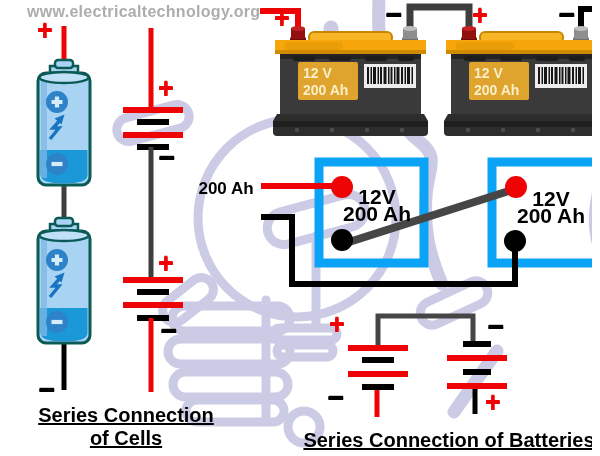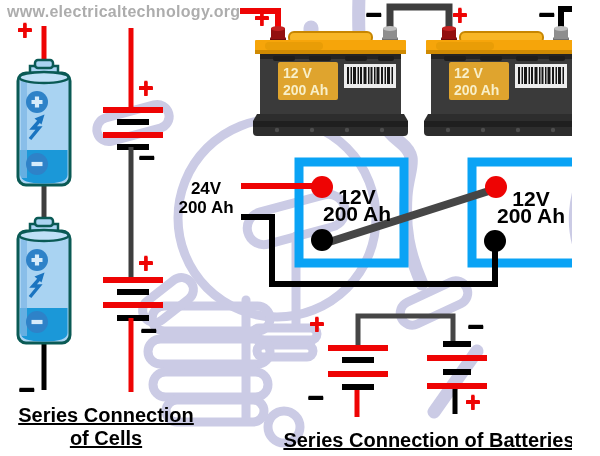--- a/index.html
+++ b/index.html
@@ -1,17 +1,17 @@
 <!DOCTYPE html>
 <html><head>
 <meta charset="utf-8">
 <style>
   html,body{margin:0;padding:0;background:#fff;}
   .canvas{position:relative;width:572px;height:456px;background:#ffffff;overflow:hidden;
-          font-family:"Liberation Sans",sans-serif;}
+          font-family:"Liberation Sans",sans-serif;margin-left:20px;}
   .layer{position:absolute;left:0;top:0;}
   .abs{position:absolute;}
   svg text{font-family:"Liberation Sans",sans-serif;}
   .url{position:absolute;left:7px;top:3px;font-size:16px;font-weight:bold;
        color:#adadad;letter-spacing:0.3px;}
   .sym{position:absolute;transform:translate(-50%,-50%);font-weight:900;line-height:1;
        text-shadow:0 0.7px 0 currentColor,0 -0.7px 0 currentColor;}
   .sym.p{font-size:27px;}
   .sym.m{font-size:29px;}
   .sym.red{color:#ee0404;}
@@ -219,21 +219,20 @@
   <div class="sym p red" style="left:262px;top:19px">+</div>
   <div class="sym m blk" style="left:374px;top:15px">−</div>
   <div class="sym p red" style="left:460px;top:16px">+</div>
   <div class="sym m blk" style="left:547px;top:15px">−</div>
   <div class="sym p red" style="left:317px;top:325px">+</div>
   <div class="sym m blk" style="left:316px;top:398px">−</div>
   <div class="sym m blk" style="left:476px;top:327px">−</div>
   <div class="sym p red" style="left:473px;top:403px">+</div>
 
   <div class="spec total" style="left:168px;top:179px;width:76px">
-    <div>24V</div>
     <div>200 Ah</div>
   </div>
   <div class="spec box" style="left:318px;top:188px;width:78px">
     <div>12V</div>
     <div>200 Ah</div>
   </div>
   <div class="spec box" style="left:492px;top:190px;width:78px">
     <div>12V</div>
     <div>200 Ah</div>
   </div>

